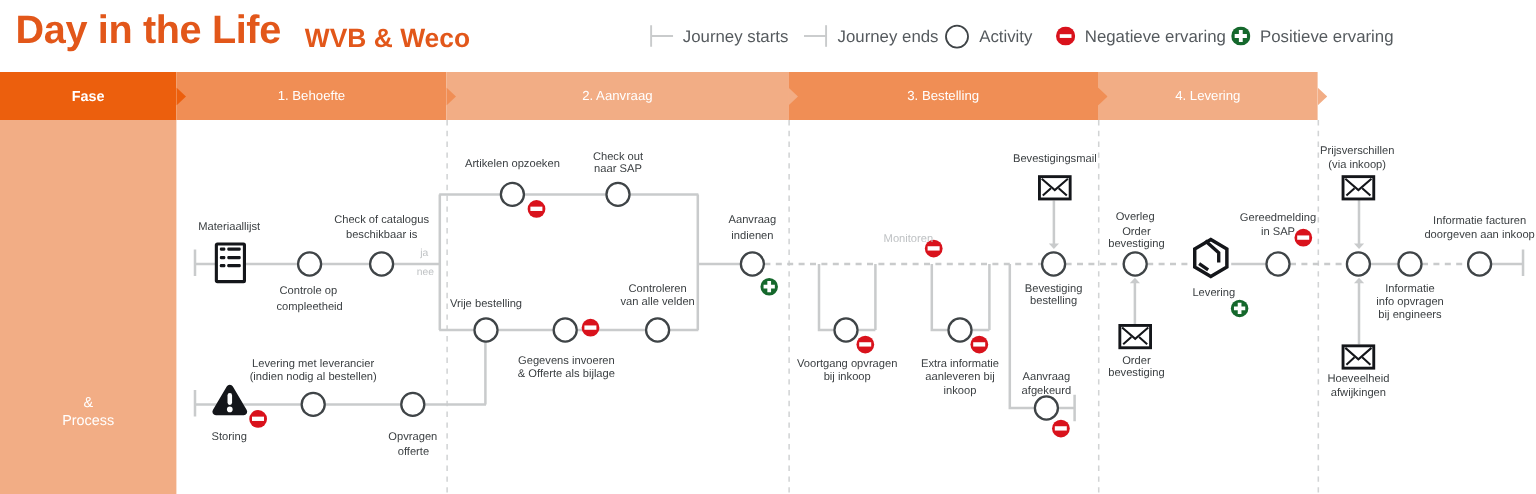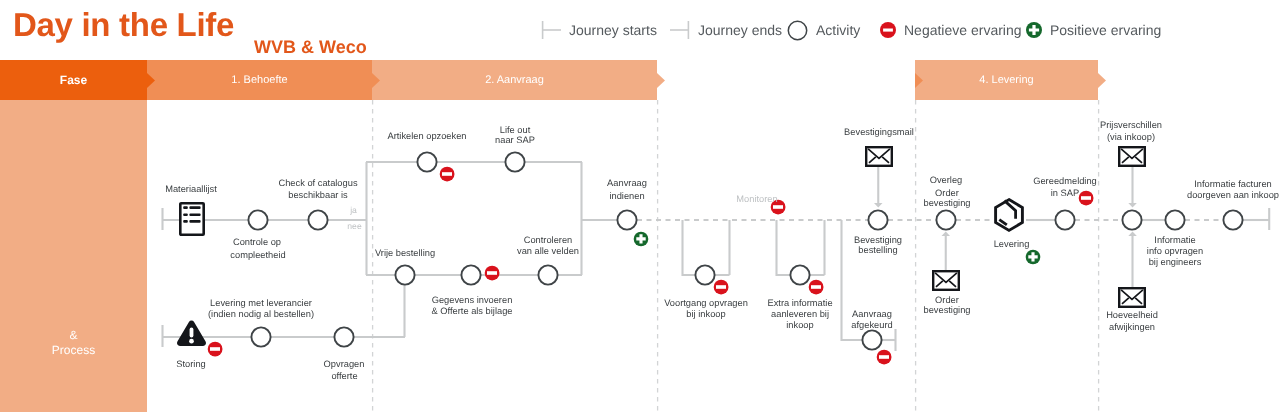--- a/index.html
+++ b/index.html
@@ -2,21 +2,21 @@
 <html><head>
 <meta charset="utf-8">
 <style>
   html,body{margin:0;padding:0;}
   body{width:1280px;height:412px;background:#ffffff;font-family:"Liberation Sans",sans-serif;overflow:hidden;-webkit-font-smoothing:antialiased;text-rendering:geometricPrecision;}
   #page{position:relative;width:1280px;height:412px;background:#fff;}
 
   
   .hdr{position:absolute;left:0;top:0;width:1091px;height:60px;background:#fff;}
   .title{position:absolute;left:13px;top:3px;font-size:33px;font-weight:bold;color:#E2571A;letter-spacing:-0.3px;line-height:44px;font-family:"Liberation Sans",sans-serif;}
-  .subtitle{position:absolute;left:254px;top:13px;font-size:18px;font-weight:bold;color:#E2571A;line-height:38px;margin-top:15px;}
+  .subtitle{position:absolute;left:254px;top:13px;font-size:22px;font-weight:bold;color:#E2571A;line-height:38px;}
 
   
   .legend{position:absolute;top:0;left:530px;height:60px;}
   .lg-item{position:absolute;top:20px;height:20px;display:flex;align-items:center;}
   .lg-label{font-size:14px;color:#555a5e;margin-left:8px;white-space:nowrap;}
 
   
   .phasebar{position:absolute;left:0;top:60px;width:1280px;height:40px;text-align:center;}
   .phase{position:absolute;top:0;height:40px;display:flex;align-items:center;justify-content:center;}
   .phase span{font-size:11px;color:#fff;}
@@ -84,20 +84,23 @@
 
   <div class="phasebar">
     <div class="phase fase" style="left:0;width:147px;background:#EC5F0D">
       <span>Fase</span>
     </div>
     <div class="phase" style="left:147px;width:225px;background:#F08E55">
       <span>1. Behoefte</span>
     </div>
     <div class="phase" style="left:372px;width:285px;background:#F2AD85">
       <span>2. Aanvraag</span>
+    </div>
+    <div class="phase" style="left:657px;width:258px;background:#F08E55">
+      <span>3. Bestelling</span>
     </div>
     <div class="phase" style="left:915px;width:183px;background:#F2AD85">
       <span>4. Levering</span>
     </div>
     <svg class="chev" style="left:147px" viewBox="0 0 8 15">
         <path d="M0 0 L8 7.5 L0 15 Z" fill="#EC5F0D"></path>
       </svg>
     <svg class="chev" style="left:372px" viewBox="0 0 8 15">
         <path d="M0 0 L8 7.5 L0 15 Z" fill="#F08E55"></path>
       </svg>
@@ -295,21 +298,21 @@
 
   <div class="lbls">
     <div class="lbl" style="left:191px;top:84.0px">Materiaallijst</div>
     <div class="lbl" style="left:257px;top:136.5px">Controle op</div>
     <div class="lbl" style="left:258px;top:149.5px">compleetheid</div>
     <div class="lbl" style="left:318px;top:78px">Check of catalogus</div>
     <div class="lbl" style="left:318px;top:89.5px">beschikbaar is</div>
     <div class="lbl grey tiny" style="left:353.5px;top:105px">ja</div>
     <div class="lbl grey tiny" style="left:354.5px;top:121px">nee</div>
     <div class="lbl" style="left:427px;top:31.0px">Artikelen opzoeken</div>
-    <div class="lbl" style="left:515px;top:25px">Life out</div>
+    <div class="lbl" style="left:515px;top:25px">Check out</div>
     <div class="lbl" style="left:515px;top:35px">naar SAP</div>
     <div class="lbl" style="left:405px;top:148.0px">Vrije bestelling</div>
     <div class="lbl" style="left:472px;top:195.0px">Gegevens invoeren</div>
     <div class="lbl" style="left:472px;top:206.0px">&amp; Offerte als bijlage</div>
     <div class="lbl" style="left:548px;top:135.0px">Controleren</div>
     <div class="lbl" style="left:548px;top:146.0px">van alle velden</div>
     <div class="lbl" style="left:627.0px;top:78.0px">Aanvraag</div>
     <div class="lbl" style="left:627.0px;top:90.5px">indienen</div>
     <div class="lbl" style="left:191.0px;top:258.5px">Storing</div>
     <div class="lbl" style="left:261.0px;top:197.5px">Levering met leverancier</div>

